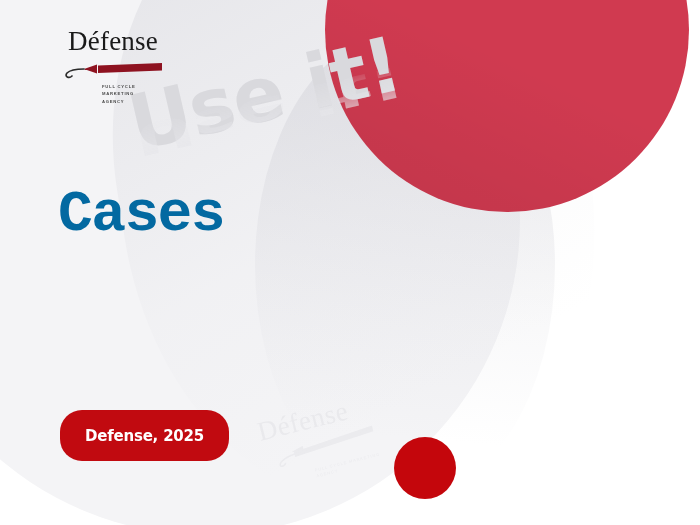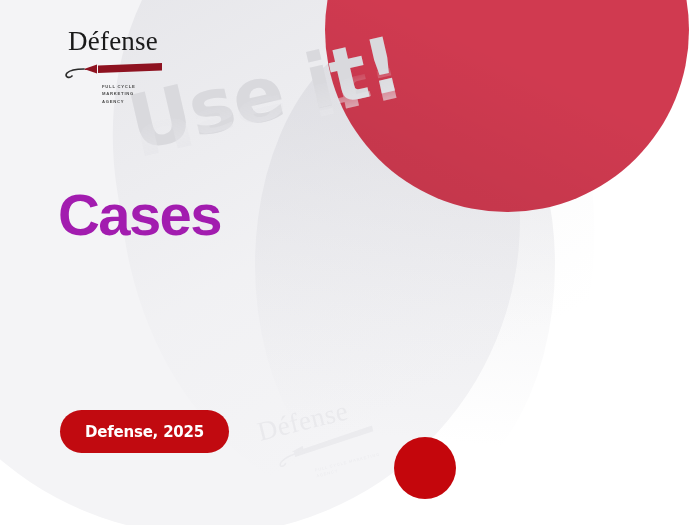--- a/index.html
+++ b/index.html
@@ -183,25 +183,25 @@
   }
 
   
   .content {
     position: absolute;
     left: 58px;
     top: 186px;
     width: 400px;
   }
   .title {
-    font-family: Liberation Sans, sans-serif;
+    font-family: Liberation Mono, monospace;
     font-size: 58px;
     font-weight: 700;
     letter-spacing: -1.6px;
-    color: #a21caf;
+    color: #0369a1;
     line-height: 1;
     margin: 0;
   }
   .subtitle {
     font-family: "DejaVu Sans", sans-serif;
     font-size: 19.5px;
     font-weight: 400;
     color: #1c1c1c;
     line-height: 1.42;
     letter-spacing: -0.2px;
@@ -211,21 +211,21 @@
 
   
   .pill {
     position: absolute;
     left: 60px;
     top: 410px;
     display: inline-flex;
     align-items: center;
     justify-content: center;
     min-width: 169px;
-    height: 43px;
+    height: 51px;
     padding: 0 24px;
     box-sizing: border-box;
     border: none;
     border-radius: 22px;
     background: #c10a10;
     color: #ffffff;
     font-family: "DejaVu Sans", sans-serif;
     font-size: 15px;
     font-weight: 700;
     letter-spacing: -0.2px;

